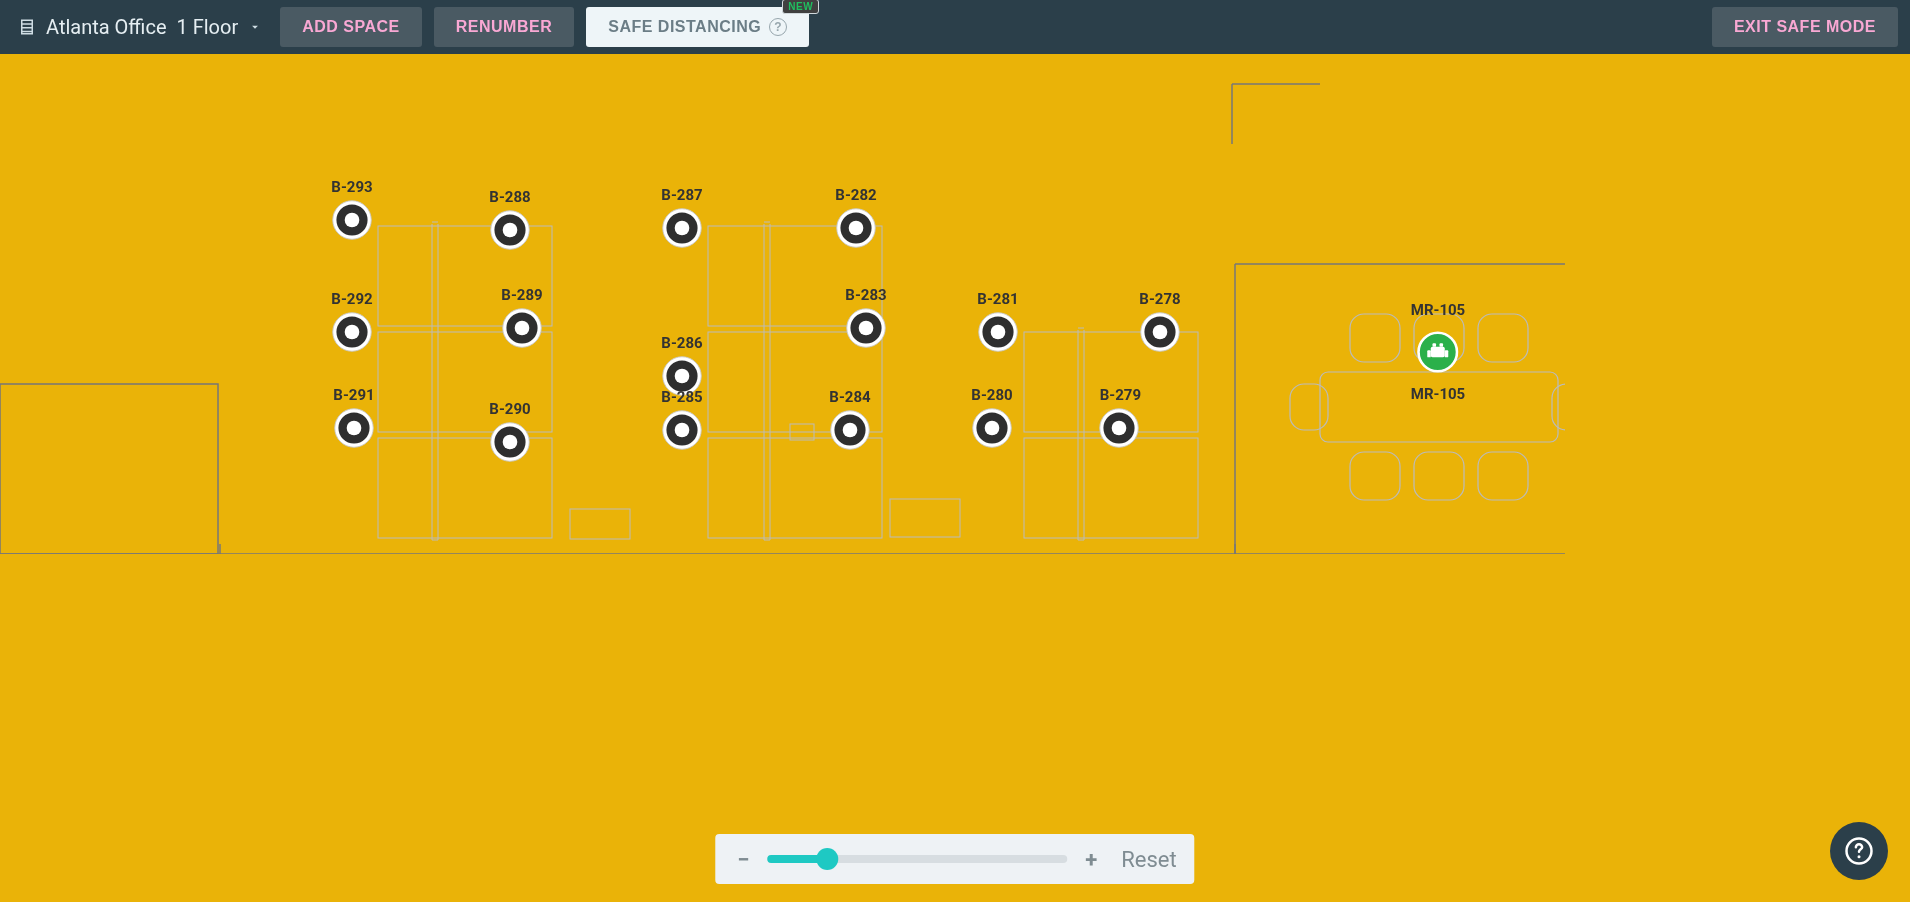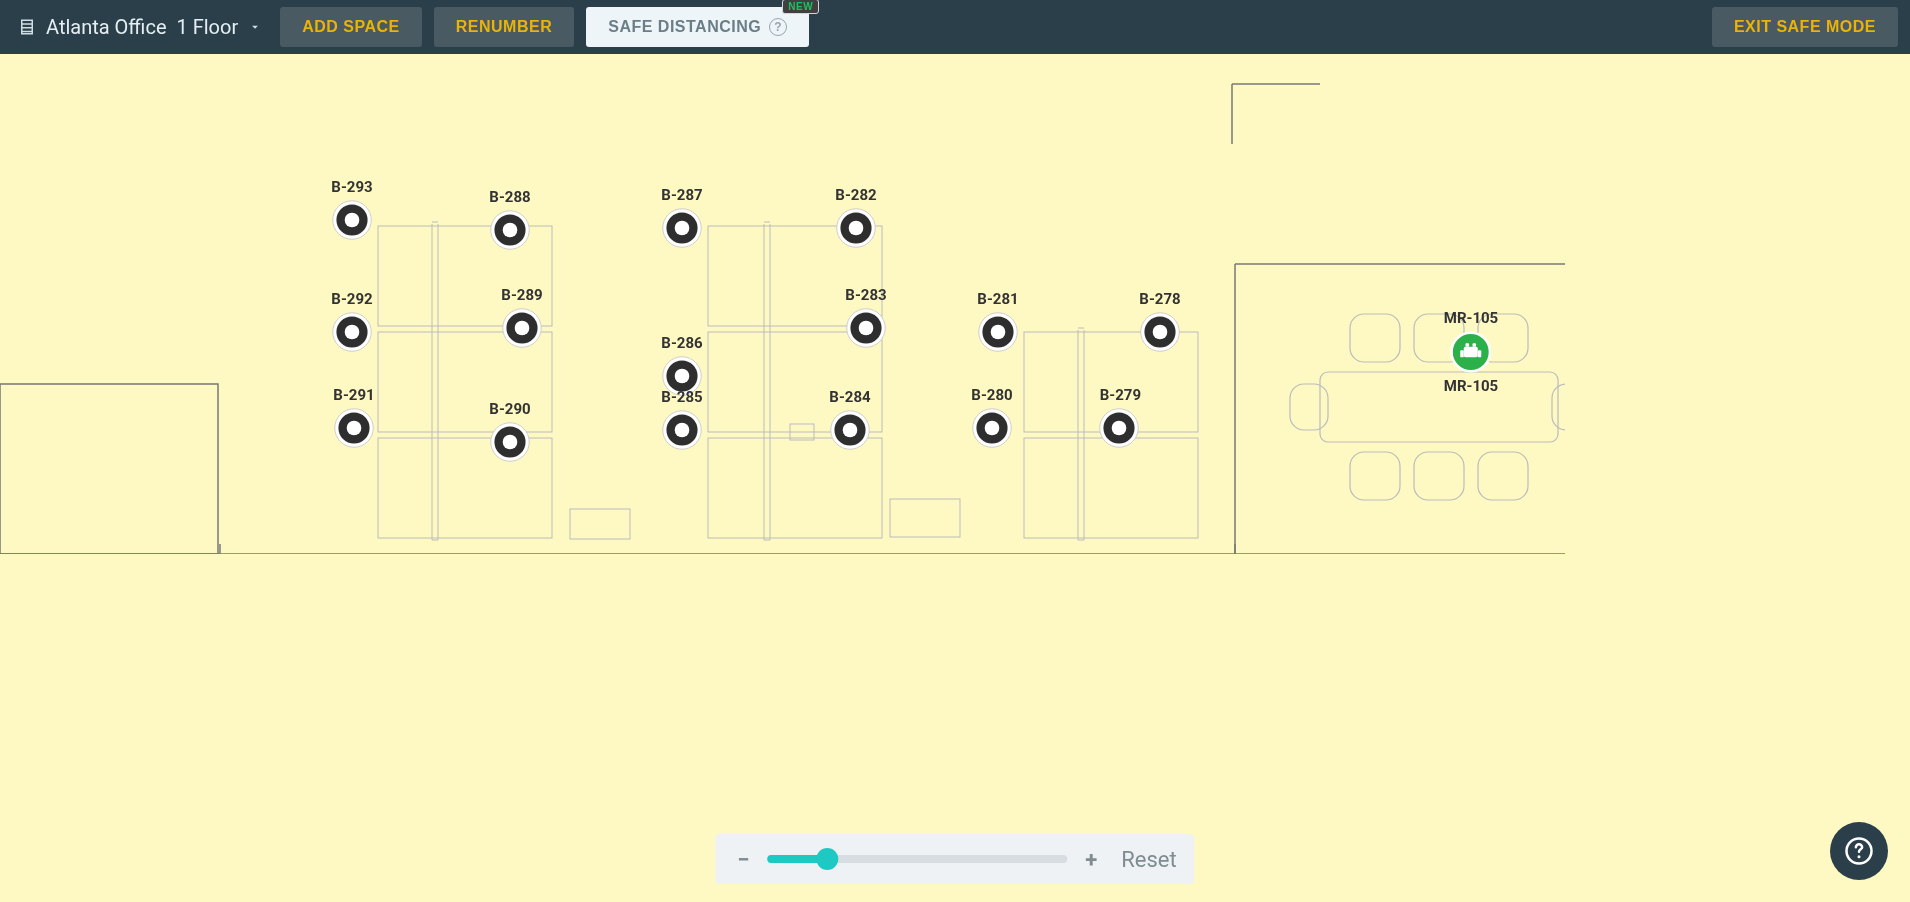--- a/index.html
+++ b/index.html
@@ -4,37 +4,37 @@
 <style>
   * { box-sizing: border-box; margin: 0; padding: 0; }
   html, body { width: 100%; height: 100%; font-family: -apple-system, BlinkMacSystemFont, "Segoe UI", Roboto, Arial, sans-serif; background: #fff; overflow: hidden; }
 
   
   .topbar { display:flex; align-items:center; height:54px; background:#2b3f4a; padding:0 12px; gap:12px; }
   .building-selector { display:flex; align-items:center; gap:10px; color:#e5eef2; font-size:20px; padding:0 6px; cursor:pointer; }
   .building-selector .icon { width:18px; height:18px; }
   .chev { width:14px; height:14px; fill:#cfdde4; }
   .btn { height:40px; padding:0 22px; border:none; border-radius:3px; font-size:16px; font-weight:600; letter-spacing:0.5px; cursor:pointer; display:flex; align-items:center; gap:8px; }
-  .btn-dark { background:#4a5a63; color:#eab308; }
+  .btn-dark { background:#4a5a63; color:#f9a8d4; }
   .btn-light { background:#eef5f8; color:#6b7d86; position:relative; }
   .new-badge { position:absolute; top:-8px; right:-10px; background:#404040; color:#1fbf5f; border:1px solid #d0d8dc; font-size:10px; font-weight:700; padding:1px 5px; border-radius:3px; }
   .help-icon-top { width:18px; height:18px; border:1.5px solid #97a6ad; border-radius:50%; display:inline-flex; align-items:center; justify-content:center; font-size:12px; color:#97a6ad; }
   .spacer { flex:1; }
 
   
-  .canvas { position:absolute; top:54px; left:0; right:0; bottom:0; background:#fef9c3;text-decoration:underline; }
+  .canvas { position:absolute; top:54px; left:0; right:0; bottom:0; background:#eab308;text-decoration:underline; }
   .floorplan { position:absolute; left:0; top:0; width:1565px; height:500px; }
 
   
   .desk-marker { position:absolute; transform:translate(-50%,-50%); display:flex; flex-direction:column; align-items:center; cursor:pointer; }
   .desk-marker .label { font-size:15px; font-weight:700; color:#333; margin-bottom:2px; white-space:nowrap; }
   .desk-marker .ring { width:44px; height:44px; }
 
   
-  .room-marker { position:absolute; transform:translate(-50%,-50%); display:flex; flex-direction:column; align-items:center; gap:4px; cursor:pointer;margin-left:33px; }
+  .room-marker { position:absolute; transform:translate(-50%,-50%); display:flex; flex-direction:column; align-items:center; gap:12px; cursor:pointer; }
   .room-marker .label { font-size:15px; font-weight:700; color:#333; }
   .room-green { width:42px; height:42px; }
 
   
   .zoombar { position:absolute; left:50%; bottom:18px; transform:translateX(-50%); background:#eef2f5; height:50px; border-radius:4px; display:flex; align-items:center; gap:14px; padding:0 18px; }
   .zoom-btn { color:#7f8c92; font-size:22px; font-weight:700; cursor:pointer; user-select:none; width:20px; text-align:center; }
   .zoom-slider-wrap { position:relative; width:300px; height:8px; }
   .zoom-track { position:absolute; left:0; right:0; top:0; height:8px; background:#d7dde1; border-radius:4px; }
   .zoom-fill { position:absolute; left:0; top:0; height:8px; background:#1ec9c3; border-radius:4px; }
   .zoom-knob { position:absolute; top:50%; transform:translate(-50%,-50%); width:22px; height:22px; border-radius:50%; background:#1ec9c3; cursor:grab; }

